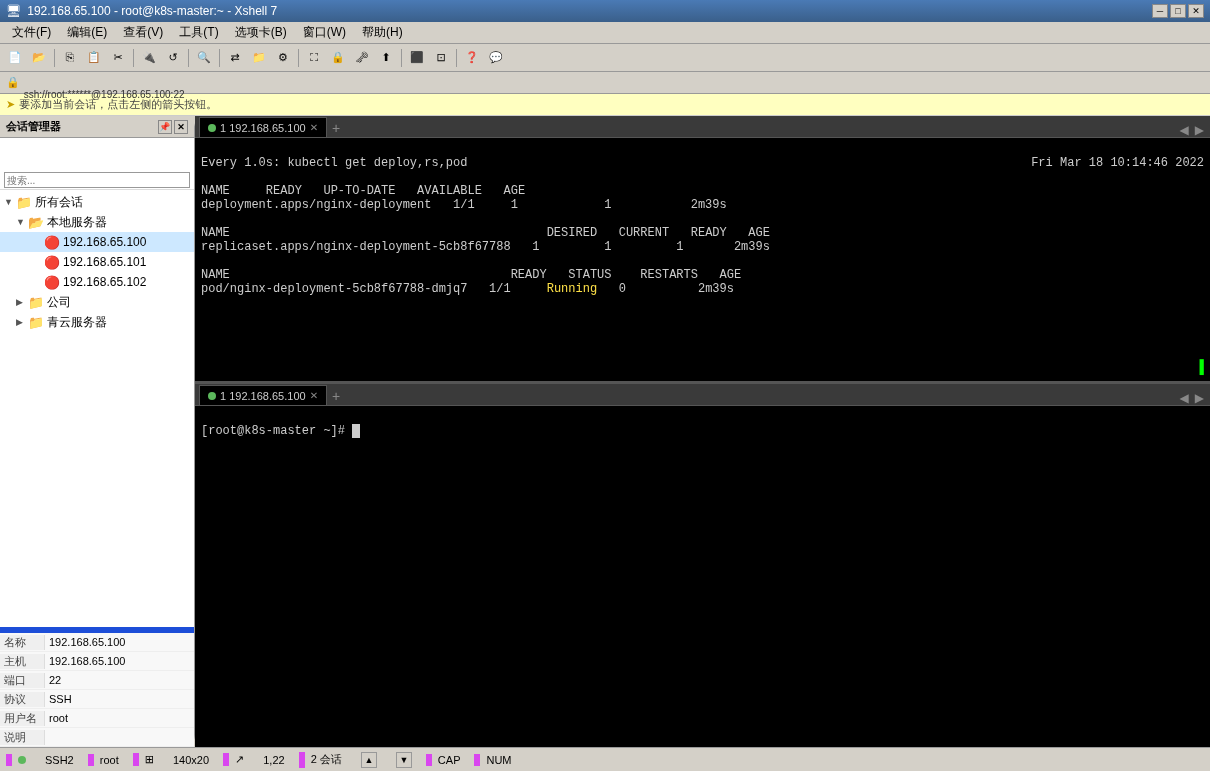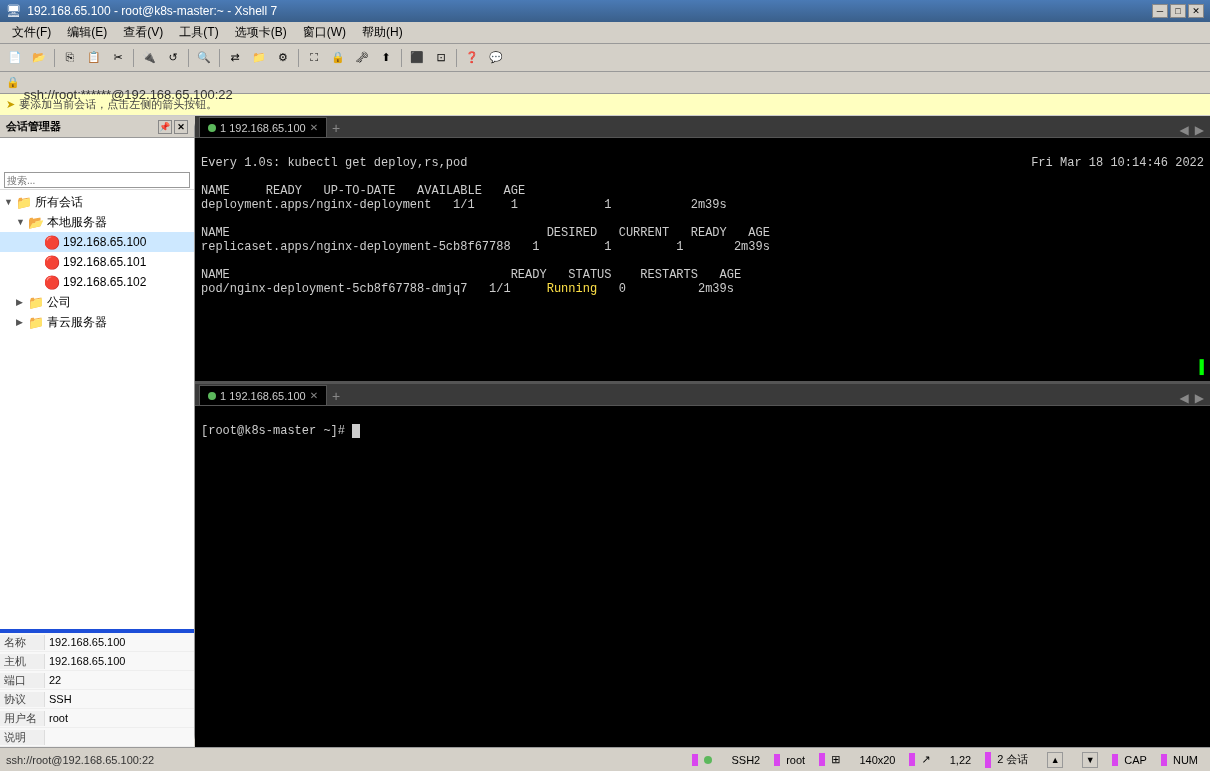--- a/index.html
+++ b/index.html
@@ -98,21 +98,21 @@
       align-items: center;
       padding: 0 6px;
       border-bottom: 1px solid #999;
       gap: 4px;
     }
     #ssh-bar-lock {
       color: #4a7ab5;
       font-size: 11px;
     }
     #ssh-address {
-      font-size: 13px;
+      font-size: 10px;
       color: #333;
       margin-top: 24px;
     }
 
     
     #hint-bar {
       height: 22px;
       background: #ffffc0;
       display: flex;
       align-items: center;
@@ -208,21 +208,21 @@
       display: flex;
       align-items: center;
       justify-content: center;
       font-size: 13px;
     }
     .folder-icon { color: #f4c842; }
     .server-icon { color: #d04020; }
 
     
     #info-panel {
-      border-top: 4px solid #1d4ed8;
+      border-top: 6px solid #1d4ed8;
       background: #f8f8f8;
     }
     .info-row {
       display: flex;
       border-bottom: 1px solid #eee;
       height: 19px;
       align-items: center;
     }
     .info-label {
       width: 45px;
@@ -601,21 +601,20 @@
       </div>
       <div class="terminal-pane">
 <span><span>[root@k8s-master ~]# </span><span class="cursor-block"></span></span>
       </div>
     </div>
 
   </div>
 </div>
 
 <div id="status-bar">
-  <span id="status-left">ssh://root@192.168.65.100:22</span>
   <div class="status-item">
     <span class="status-indicator"></span>
     <span>SSH2</span>
   </div>
   <div class="status-item">
     <span>root</span>
   </div>
   <div class="status-item">
     <span>⊞</span>
     <span>140x20</span>

